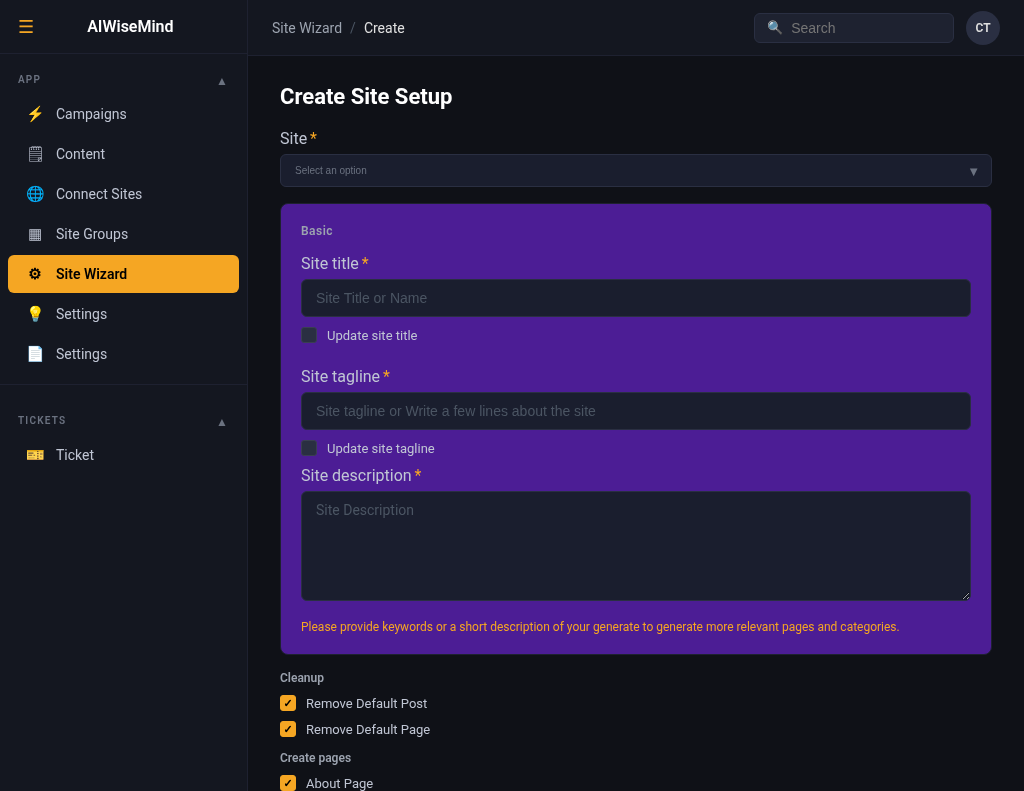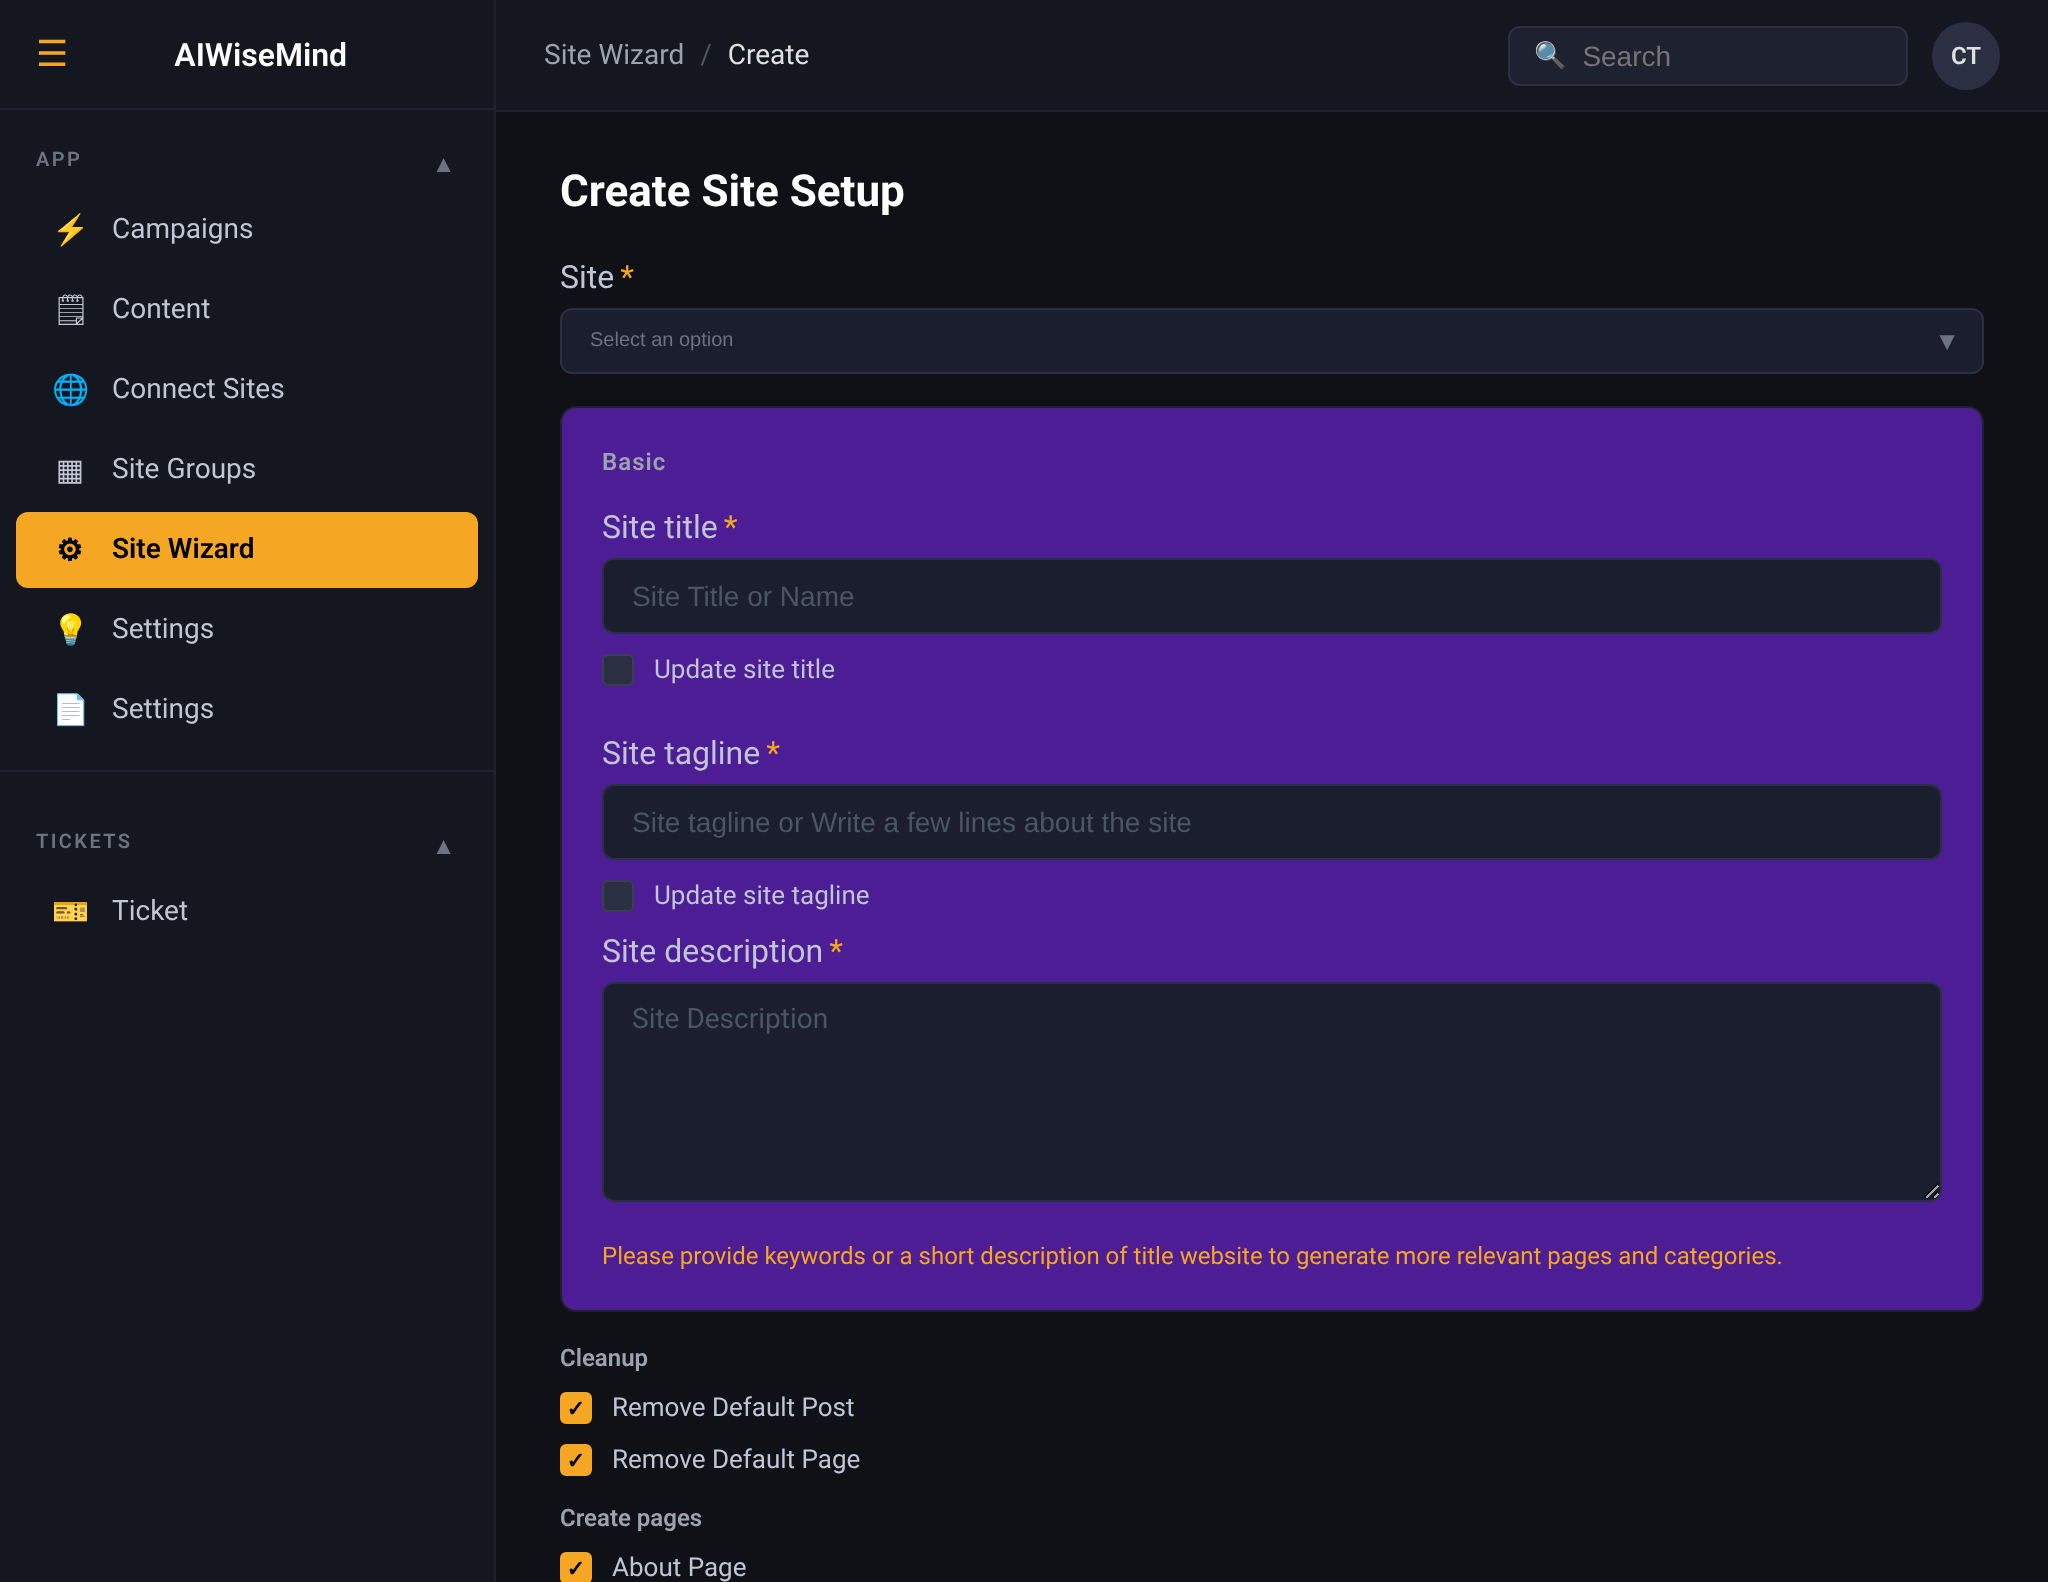--- a/index.html
+++ b/index.html
@@ -409,21 +409,21 @@
         <div class="custom-checkbox"></div>
         <span class="checkbox-label">Update site tagline</span>
       </div>
 
       
       <div class="field-label" style="margin-top:10px;">
         <span>Site description</span>
         <span class="required-star">*</span>
       </div>
       <textarea class="text-input" placeholder="Site Description" style=""></textarea>
-      <div class="hint-text">Please provide keywords or a short description of title website to generate more relevant pages and categories.</div>
+      <div class="hint-text">Please provide keywords or a short description of your generate to generate more relevant pages and categories.</div>
     </div>
 
     <div class="cleanup-section">
       <div class="cleanup-label">Cleanup</div>
 
       <div class="checkbox-row">
         <div class="custom-checkbox checked"></div>
         <span class="checkbox-label">Remove Default Post</span>
       </div>
       <div class="checkbox-row">

